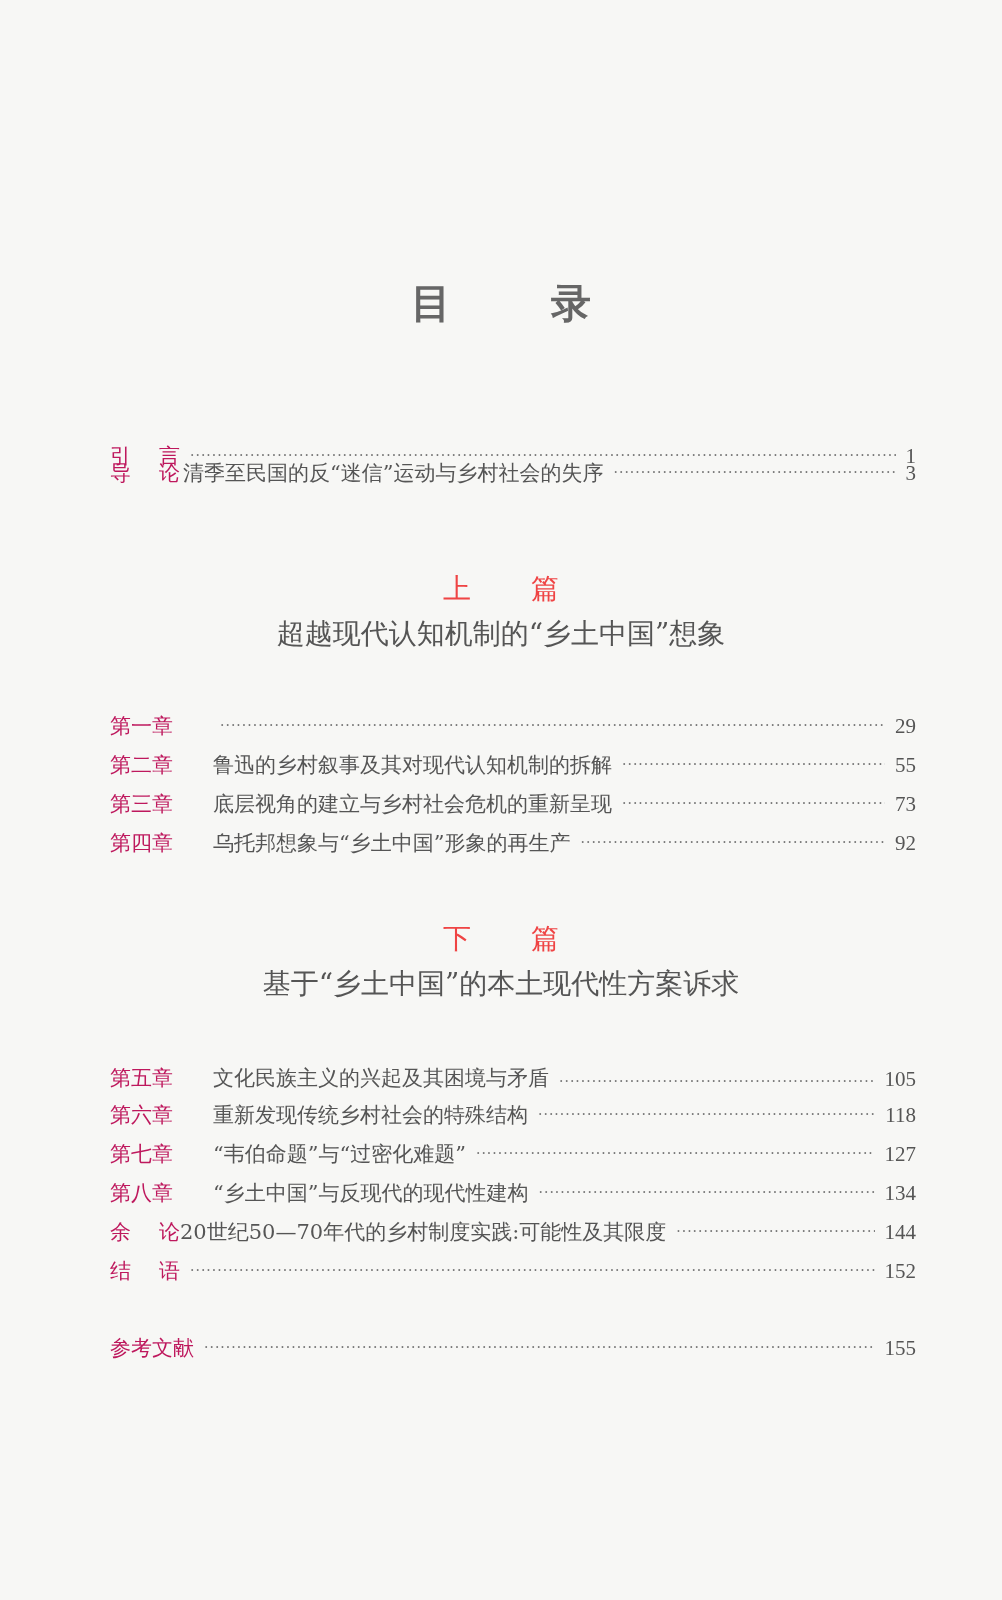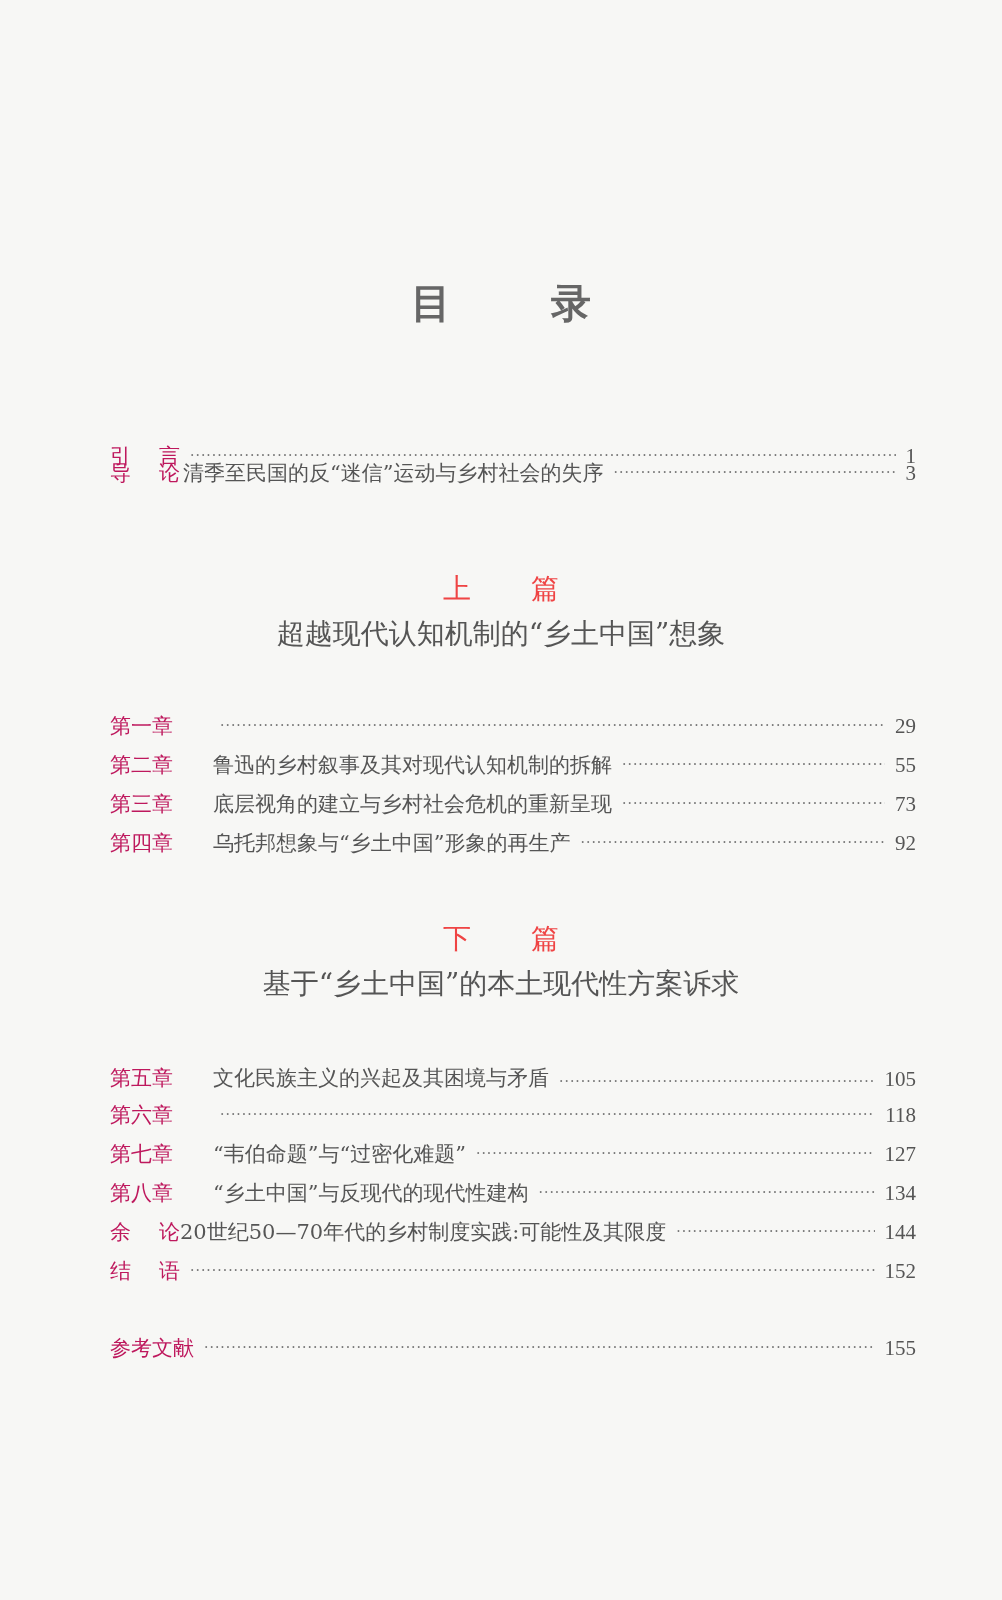--- a/index.html
+++ b/index.html
@@ -148,20 +148,21 @@
 <div class="part-subtitle" style="top:965px;">基于“乡土中国”的本土现代性方案诉求</div>
 
 <div class="toc-row" style="top:1062px;align-items:flex-end;">
   <span class="toc-label chapter">第五章</span>
   <span class="toc-title">文化民族主义的兴起及其困境与矛盾</span>
   <span class="toc-dots"></span>
   <span class="toc-page">105</span>
 </div>
 <div class="toc-row" style="top:1101px;justify-content:center;">
   <span class="toc-label chapter">第六章</span>
+  <span class="toc-title">重新发现传统乡村社会的特殊结构</span>
   <span class="toc-dots"></span>
   <span class="toc-page">118</span>
 </div>
 <div class="toc-row" style="top:1140px;">
   <span class="toc-label chapter">第七章</span>
   <span class="toc-title">“韦伯命题”与“过密化难题”</span>
   <span class="toc-dots"></span>
   <span class="toc-page">127</span>
 </div>
 <div class="toc-row" style="top:1179px;">

